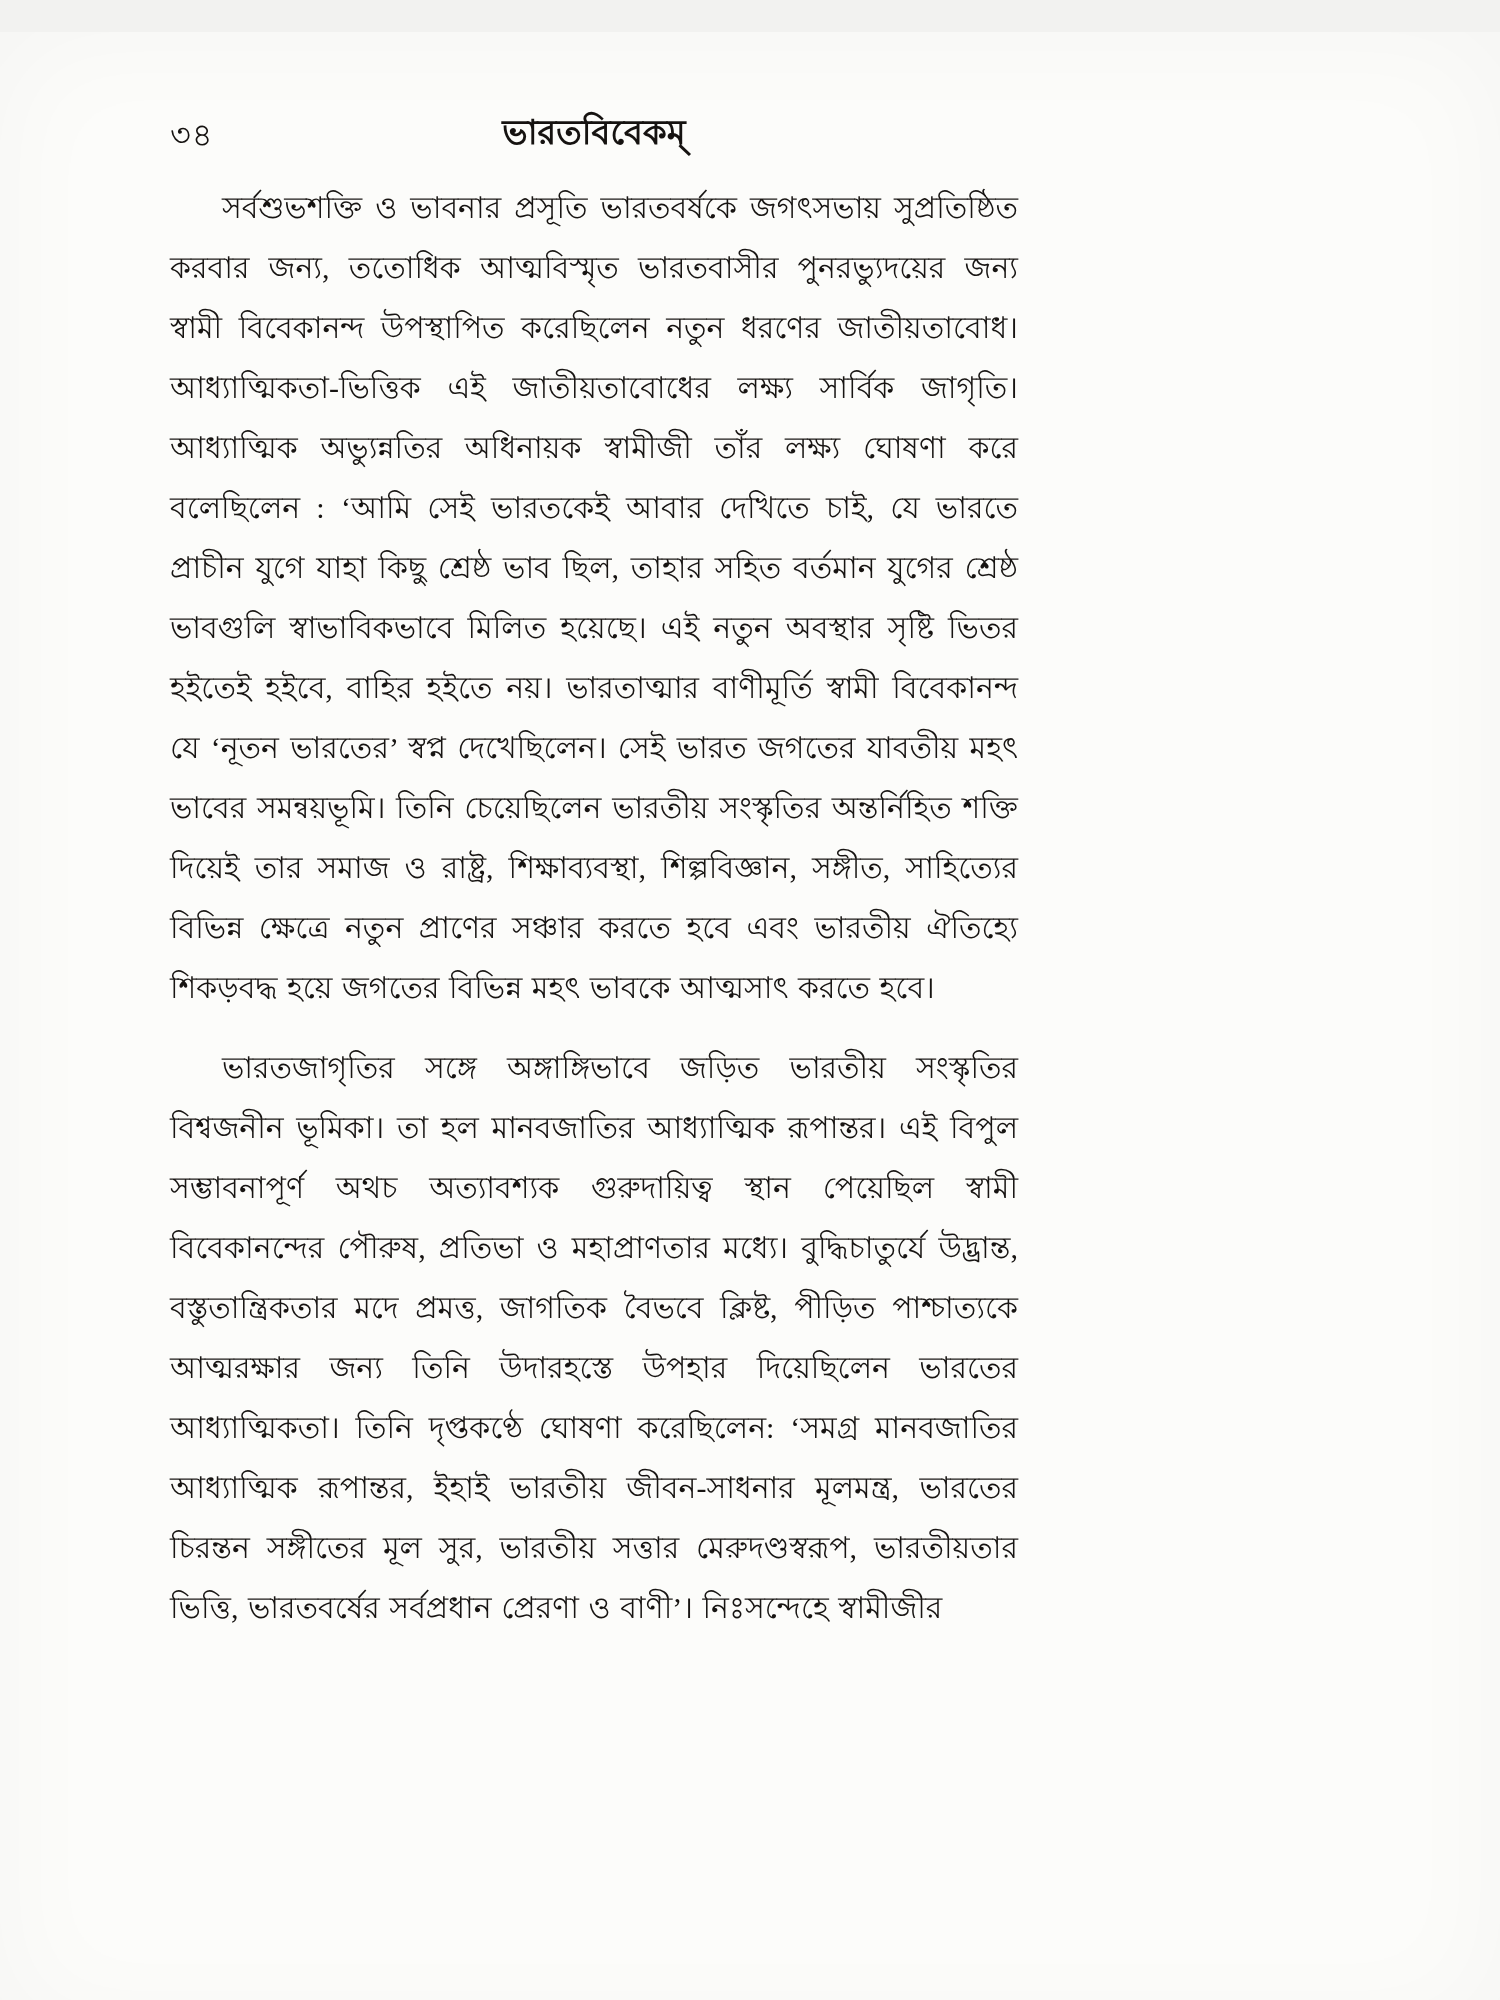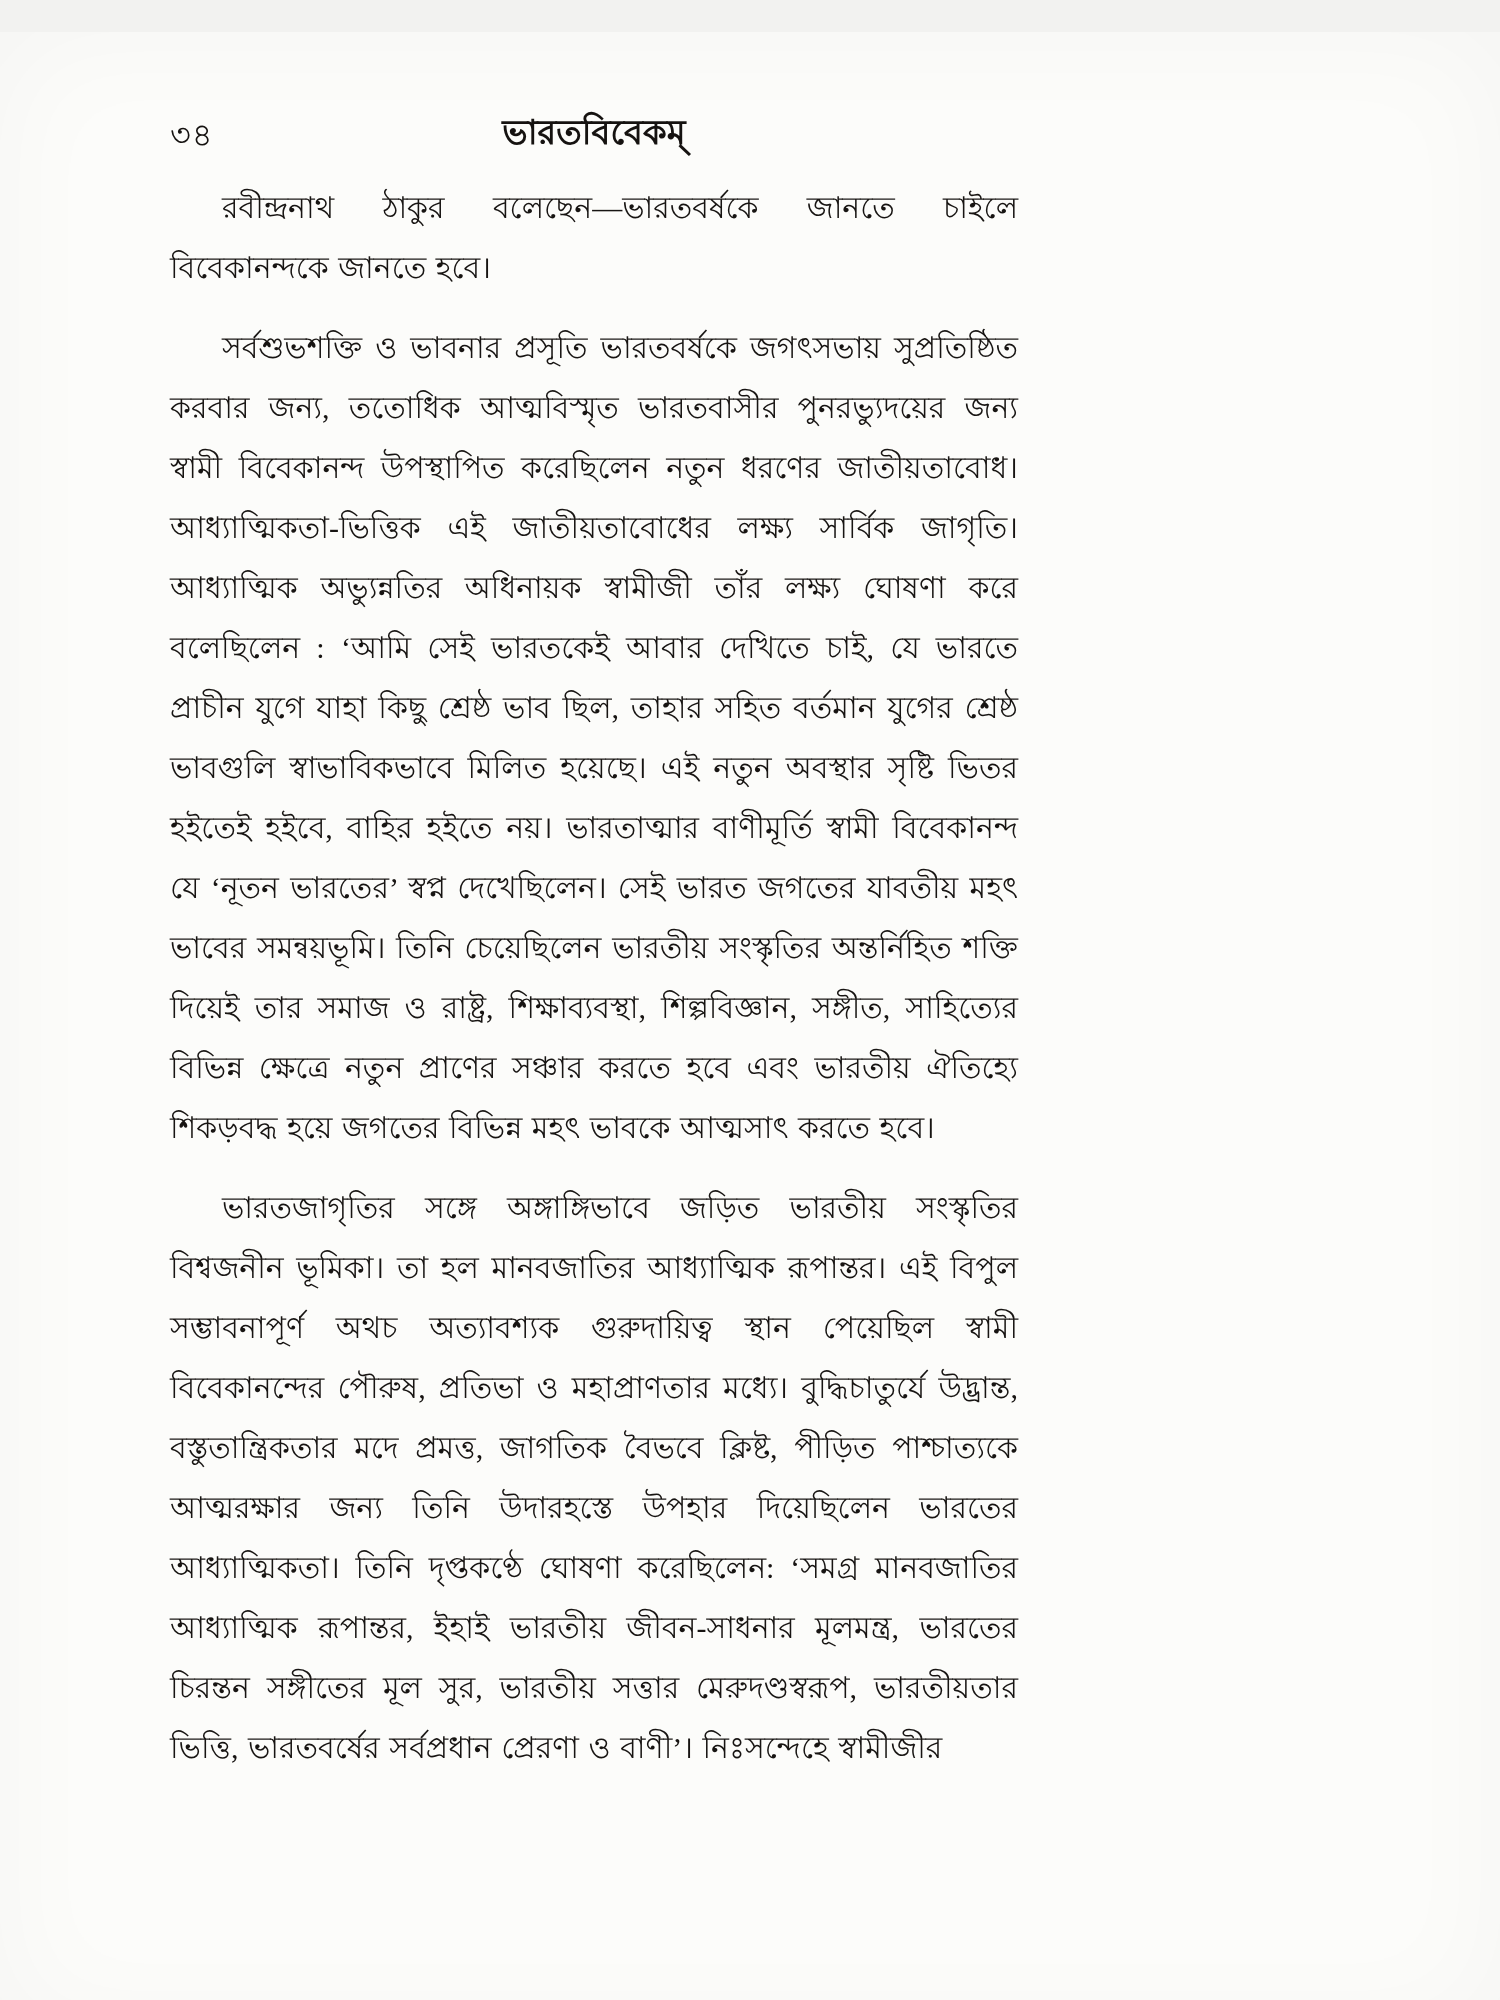--- a/index.html
+++ b/index.html
@@ -67,19 +67,18 @@
 
 <div class="scan-page">
   <div class="text-column">
 
     <div class="page-header">
       <span class="page-number">৩৪</span>
       <div class="page-title">ভারতবিবেকম্</div>
     </div>
 
     <div class="body-text">
-      <p>রবীন্দ্রনাথ ঠাকুর বলেছেন—ভারতবর্ষকে জানতে চাইলে বিবেকানন্দকে জানতে হবে।</p>
       <p>সর্বশুভশক্তি ও ভাবনার প্রসূতি ভারতবর্ষকে জগৎসভায় সুপ্রতিষ্ঠিত করবার জন্য, ততোধিক আত্মবিস্মৃত ভারতবাসীর পুনরভ্যুদয়ের জন্য স্বামী বিবেকানন্দ উপস্থাপিত করেছিলেন নতুন ধরণের জাতীয়তাবোধ। আধ্যাত্মিকতা-ভিত্তিক এই জাতীয়তাবোধের লক্ষ্য সার্বিক জাগৃতি। আধ্যাত্মিক অভ্যুন্নতির অধিনায়ক স্বামীজী তাঁর লক্ষ্য ঘোষণা করে বলেছিলেন : ‘আমি সেই ভারতকেই আবার দেখিতে চাই, যে ভারতে প্রাচীন যুগে যাহা কিছু শ্রেষ্ঠ ভাব ছিল, তাহার সহিত বর্তমান যুগের শ্রেষ্ঠ ভাবগুলি স্বাভাবিকভাবে মিলিত হয়েছে। এই নতুন অবস্থার সৃষ্টি ভিতর হইতেই হইবে, বাহির হইতে নয়। ভারতাত্মার বাণীমূর্তি স্বামী বিবেকানন্দ যে ‘নূতন ভারতের’ স্বপ্ন দেখেছিলেন। সেই ভারত জগতের যাবতীয় মহৎ ভাবের সমন্বয়ভূমি। তিনি চেয়েছিলেন ভারতীয় সংস্কৃতির অন্তর্নিহিত শক্তি দিয়েই তার সমাজ ও রাষ্ট্র, শিক্ষাব্যবস্থা, শিল্পবিজ্ঞান, সঙ্গীত, সাহিত্যের বিভিন্ন ক্ষেত্রে নতুন প্রাণের সঞ্চার করতে হবে এবং ভারতীয় ঐতিহ্যে শিকড়বদ্ধ হয়ে জগতের বিভিন্ন মহৎ ভাবকে আত্মসাৎ করতে হবে।</p>
       <p>ভারতজাগৃতির সঙ্গে অঙ্গাঙ্গিভাবে জড়িত ভারতীয় সংস্কৃতির বিশ্বজনীন ভূমিকা। তা হল মানবজাতির আধ্যাত্মিক রূপান্তর। এই বিপুল সম্ভাবনাপূর্ণ অথচ অত্যাবশ্যক গুরুদায়িত্ব স্থান পেয়েছিল স্বামী বিবেকানন্দের পৌরুষ, প্রতিভা ও মহাপ্রাণতার মধ্যে। বুদ্ধিচাতুর্যে উদ্ভ্রান্ত, বস্তুতান্ত্রিকতার মদে প্রমত্ত, জাগতিক বৈভবে ক্লিষ্ট, পীড়িত পাশ্চাত্যকে আত্মরক্ষার জন্য তিনি উদারহস্তে উপহার দিয়েছিলেন ভারতের আধ্যাত্মিকতা। তিনি দৃপ্তকণ্ঠে ঘোষণা করেছিলেন: ‘সমগ্র মানবজাতির আধ্যাত্মিক রূপান্তর, ইহাই ভারতীয় জীবন-সাধনার মূলমন্ত্র, ভারতের চিরন্তন সঙ্গীতের মূল সুর, ভারতীয় সত্তার মেরুদণ্ডস্বরূপ, ভারতীয়তার ভিত্তি, ভারতবর্ষের সর্বপ্রধান প্রেরণা ও বাণী’। নিঃসন্দেহে স্বামীজীর</p>
     </div>
 
   </div>
 </div>
 
 </body></html>

